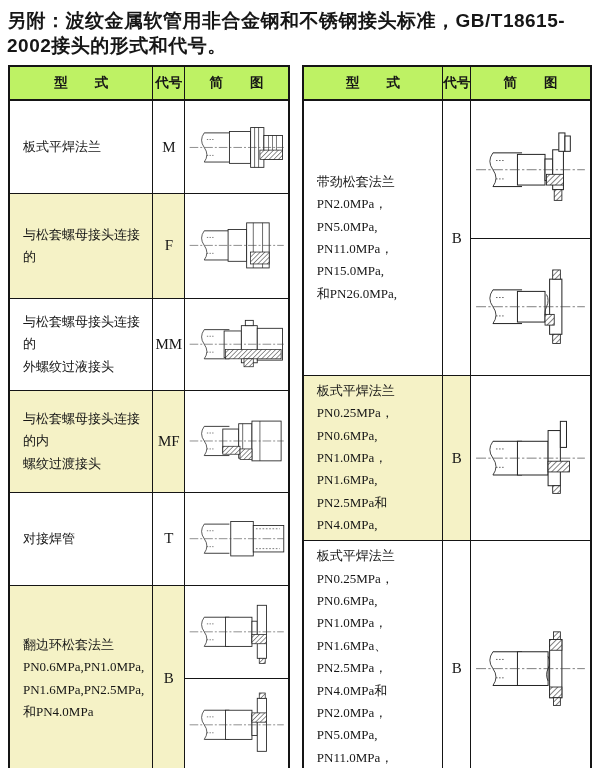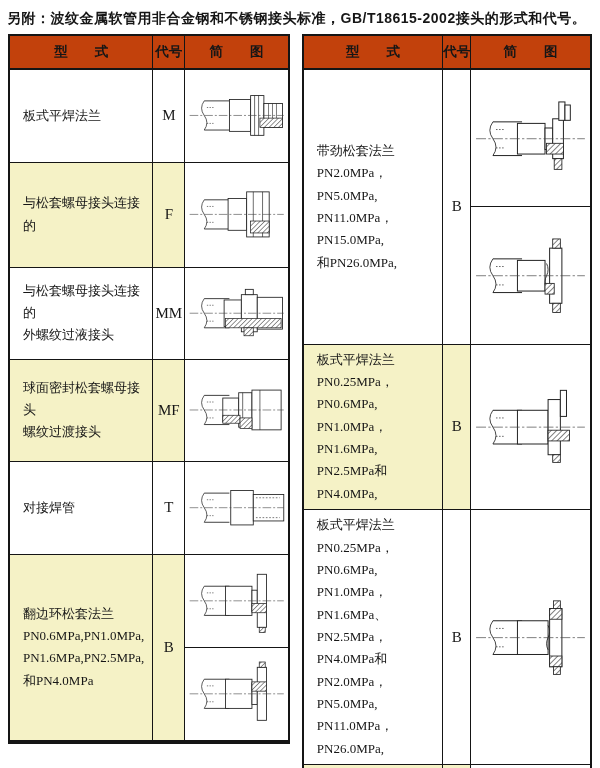--- a/index.html
+++ b/index.html
@@ -2,31 +2,31 @@
 <html><head>
 <meta charset="utf-8">
 <style>
   html,body{margin:0;padding:0;}
   body{
     width:600px;height:768px;background:#ffffff;overflow:hidden;
     font-family:"Liberation Serif","DejaVu Serif",serif;color:#161616;
   }
   .title{
     font-family:"Liberation Sans","DejaVu Sans",sans-serif;
-    font-weight:bold;font-size:14px;line-height:1.3;
+    font-weight:bold;font-size:19px;line-height:1.3;
     padding:9px 6px 7px 7px;letter-spacing:0.5px;
   }
   .tables{display:flex;gap:12px;margin-left:8px;align-items:flex-start;}
   table.tbl{
     border-collapse:collapse;table-layout:fixed;
     border:2.5px solid #151515;border-bottom-width:4px;
   }
   .tbl th,.tbl td{border:1.5px solid #151515;padding:0;}
   .tbl thead th{
-    background:#c2410c;height:32px;
+    background:#bef264;height:32px;
     font-family:"Liberation Sans","DejaVu Sans",sans-serif;
     font-weight:600;font-size:13.5px;text-align:center;
     border-bottom-width:2px;
   }
   td.type{
     padding:4px 8px 4px 13px;font-size:13px;line-height:1.72;
     white-space:pre-line;vertical-align:middle;text-align:left;
   }
   td.code{text-align:center;vertical-align:middle;font-size:15px;}
   td.diag{position:relative;background:#fff;}
@@ -147,21 +147,21 @@
                   <rect x="106" y="26" width="38" height="48" fill="#fff" stroke="#222" stroke-width="1.3"></rect>
                   <rect x="58" y="58" width="84" height="14" fill="url(#hp3)" stroke="#222" stroke-width="1.1"></rect>
                   <rect x="86" y="72" width="14" height="12" fill="url(#hp3)" stroke="#222" stroke-width="1.1"></rect>
                   <path d="M4 50 H146" stroke="#444" stroke-width="0.9" fill="none" stroke-dasharray="13 3 3 3"></path>
                 </svg>
               </div>
             </div>
           </td>
       </tr>
       <tr class="L3 hl">
-        <td class="type">球面密封松套螺母接头
+        <td class="type">与松套螺母接头连接的内
 螺纹过渡接头</td>
         <td class="code">MF</td>
         <td class="diag">
             <div class="dwrap">
               <div class="dcell">
                 <svg viewBox="0 0 150 100" preserveAspectRatio="xMidYMid meet" xmlns="http://www.w3.org/2000/svg">
                   <defs>
                     <pattern id="hp4" width="5" height="5" patternUnits="userSpaceOnUse" patternTransform="rotate(45)">
                       <rect width="5" height="5" fill="#fff"></rect>
                       <line x1="0" y1="0" x2="0" y2="5" stroke="#333" stroke-width="1.6"></line>

